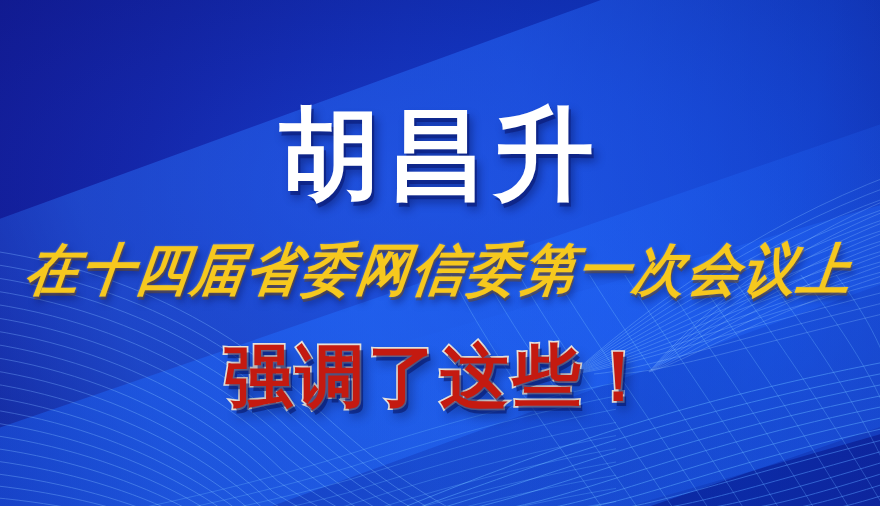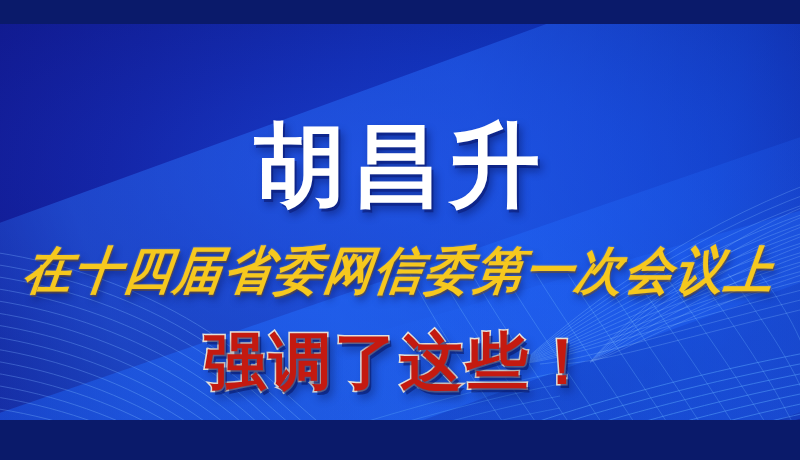--- a/index.html
+++ b/index.html
@@ -4,25 +4,24 @@
 <title>banner</title>
 <style>
   html, body {
     margin: 0;
     padding: 0;
     background: #0a1a6a;
   }
   #poster {
     position: relative;
     width: 800px;
-    height: 396px;
+    height: 460px;
     overflow: hidden;
     font-family: "Liberation Sans", "DejaVu Sans", sans-serif;
     user-select: none;
-    margin-top: 24px;
   }
 
   
   .bg-base {
     position: absolute;
     inset: 0;
     background: linear-gradient(100deg,
         #151FA0 0%,
         #1426A8 18%,
         #1330B6 42%,
@@ -283,17 +282,17 @@
 
   <div class="stack">
 
     <div class="line-name" style="font-size: 91.3741px;">胡昌升</div>
 
     <div class="line-sub">
       <span class="ink" style="font-size: 48.1121px;">在十四届省委网信委第一次会议上</span>
     </div>
 
     <div class="line-punch">
-      <span class="hit" style="font-size: 62.5316px; font-family: Liberation Mono, monospace;">强调了这些！</span>
+      <span class="hit" style="font-size: 62.5316px;">强调了这些！</span>
     </div>
 
   </div>
 </div>
 
 </body></html>

